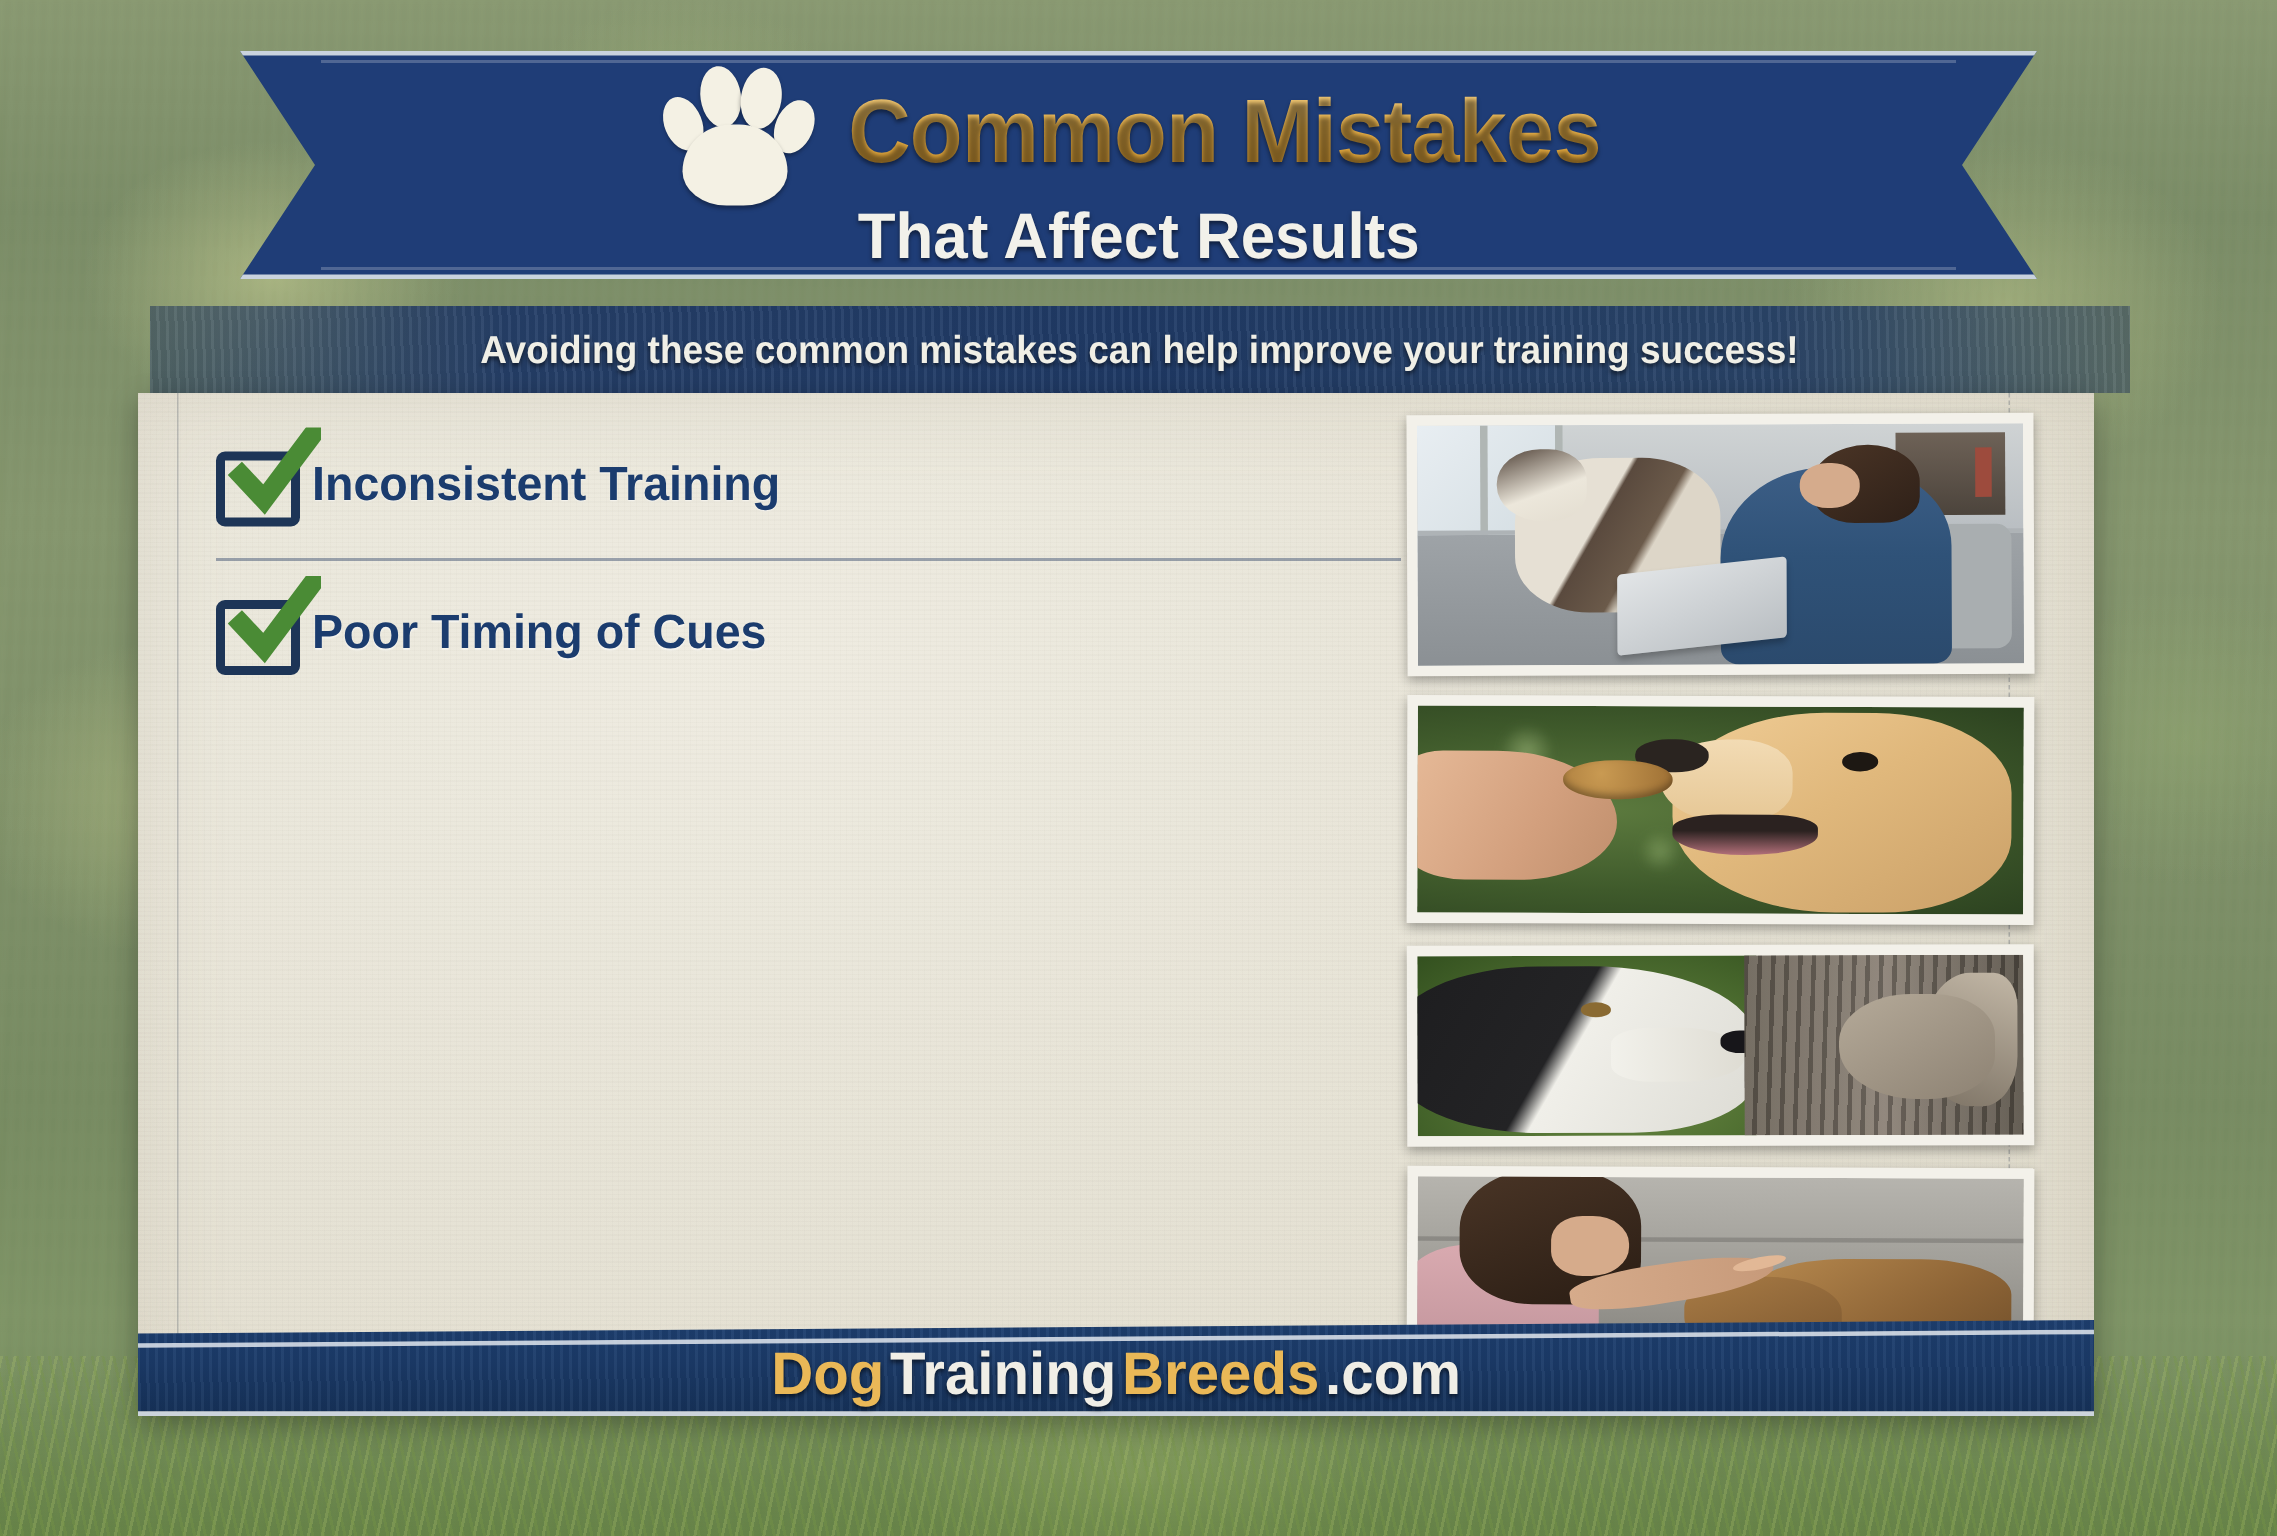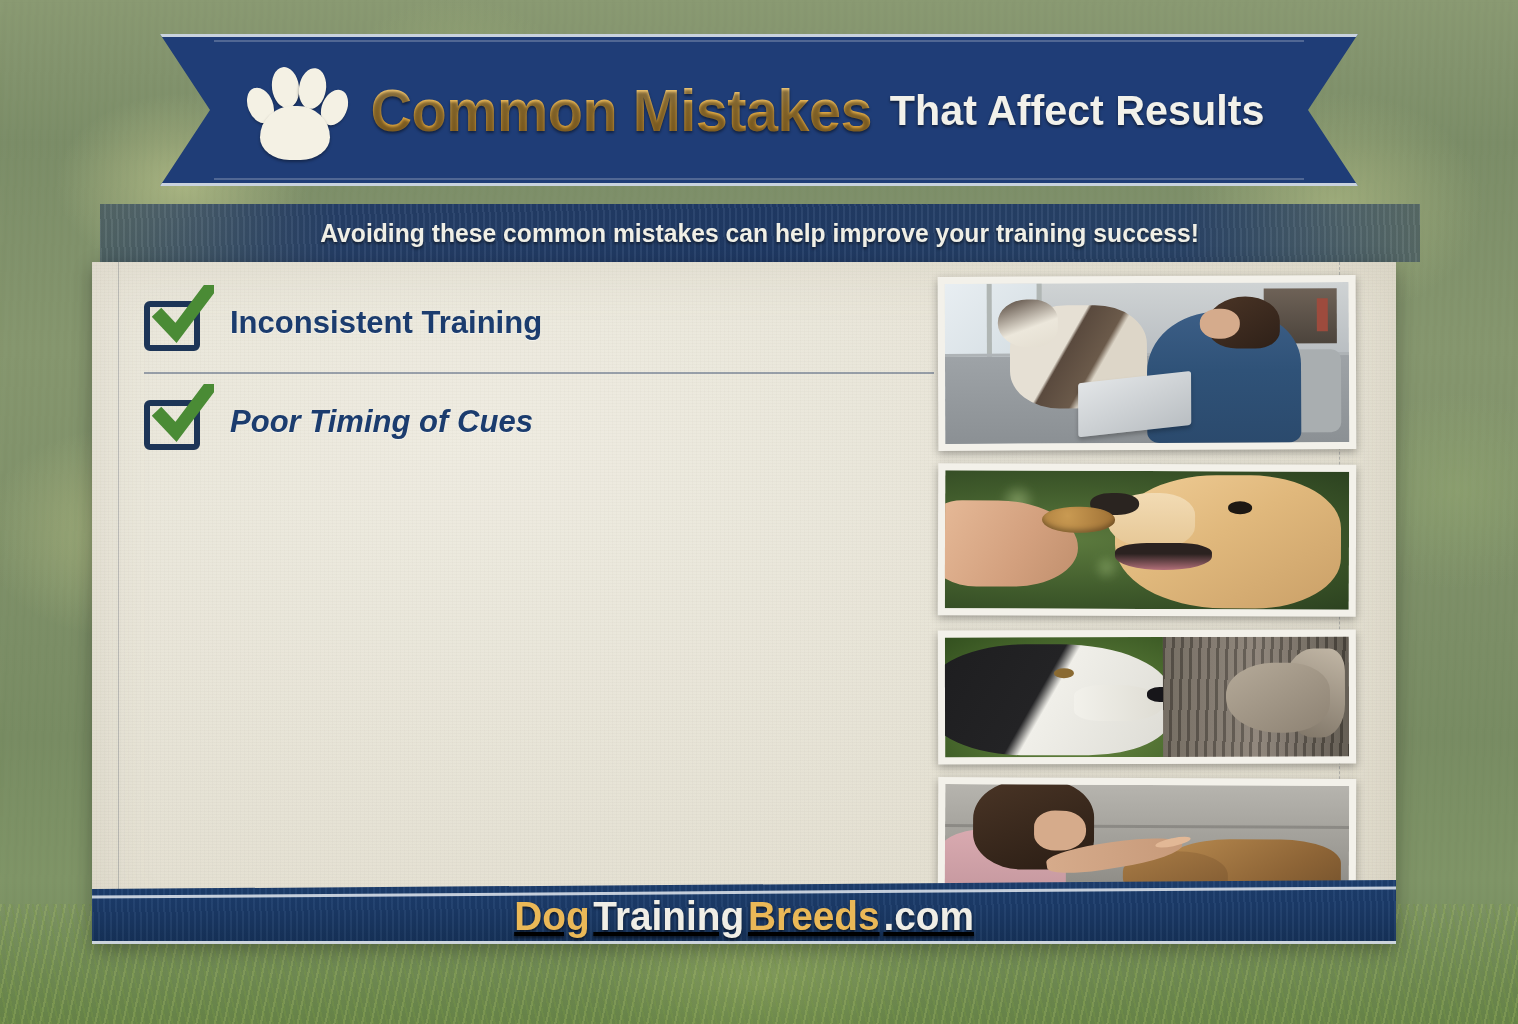--- a/index.html
+++ b/index.html
@@ -59,21 +59,21 @@
     border-bottom:3px solid #c9d3de;
     box-shadow:0 4px 10px rgba(0,0,0,.35);
   }
   .ribbon-inner-line{
     position:absolute; left:54px; right:54px; top:6px; height:2px;
     background:rgba(255,255,255,.22);
   }
   .ribbon-inner-line.bot{ top:auto; bottom:6px; }
 
   .ribbon-content{
-    position:absolute; inset:0; display:flex; 
+    position:absolute; inset:0; display:flex; flex-direction:column;
     align-items:center; justify-content:center; padding-top:2px;
   }
   .title-row{ display:flex; align-items:center; gap:18px; }
 
   .paw{ position:relative; width:96px; height:96px; flex:none; }
   .paw .pad{
     position:absolute; background:#f4f1e4;
     box-shadow:0 2px 3px rgba(0,0,0,.35);
   }
   .paw .toe{ border-radius:50%/55% 55% 45% 45%; }
@@ -132,26 +132,26 @@
     position:absolute; left:26px; top:0; bottom:0; width:1px;
     background:rgba(70,80,95,.28);
   }
   .panel .margin-line.r{ left:auto; right:56px; border-left:1px dashed rgba(70,80,95,.30); background:none; width:0; }
 
   
   .list{
     position:absolute; left:52px; top:12px; width:790px;
   }
   .row{
-    position:relative; display:flex; align-items:center; gap:22px;
+    position:relative; display:flex; align-items:center; 
     border-bottom:2px solid rgba(52,72,106,.45);
   }
   .row:last-child{ border-bottom:none; }
   .row.h1{ height:100px; }
-  .row.h2{ height:96px;font-style:italic; }
+  .row.h2{ height:96px; }
 
   .checkbox{ position:relative; width:64px; height:56px; flex:none; }
   .checkbox .box{
     position:absolute; left:0; top:6px; width:56px; height:50px;
     border:6px solid #1d3557; border-radius:6px; background:transparent;
   }
   .checkbox .tick{
     position:absolute; left:8px; top:-10px; width:62px; height:62px;
   }
   .item-label{
@@ -296,21 +296,20 @@
     clip-path:polygon(0 9px, 1304px 0, 1304px 64px, 0 64px);
     border-bottom:3px solid #ccd4dc;
   }
   .footer .hairline{
     position:absolute; left:0; right:0; top:11px; height:3px;
     background:rgba(226,232,238,.85); transform:rotate(-.4deg);
   }
   .footer .brand{
     position:absolute; inset:0; display:flex; align-items:center; justify-content:center;
     padding-top:8px;
-    text-decoration:underline;
   }
   .footer .brand span{
     font-size:40px; font-weight:bold; transform:scaleX(.97);
     text-shadow:0 2px 3px rgba(0,0,0,.55);
   }
   .gold{ color:#eab857; }
   .cream{ color:#f0eee6; }
 </style>
 </head>
 <body>

